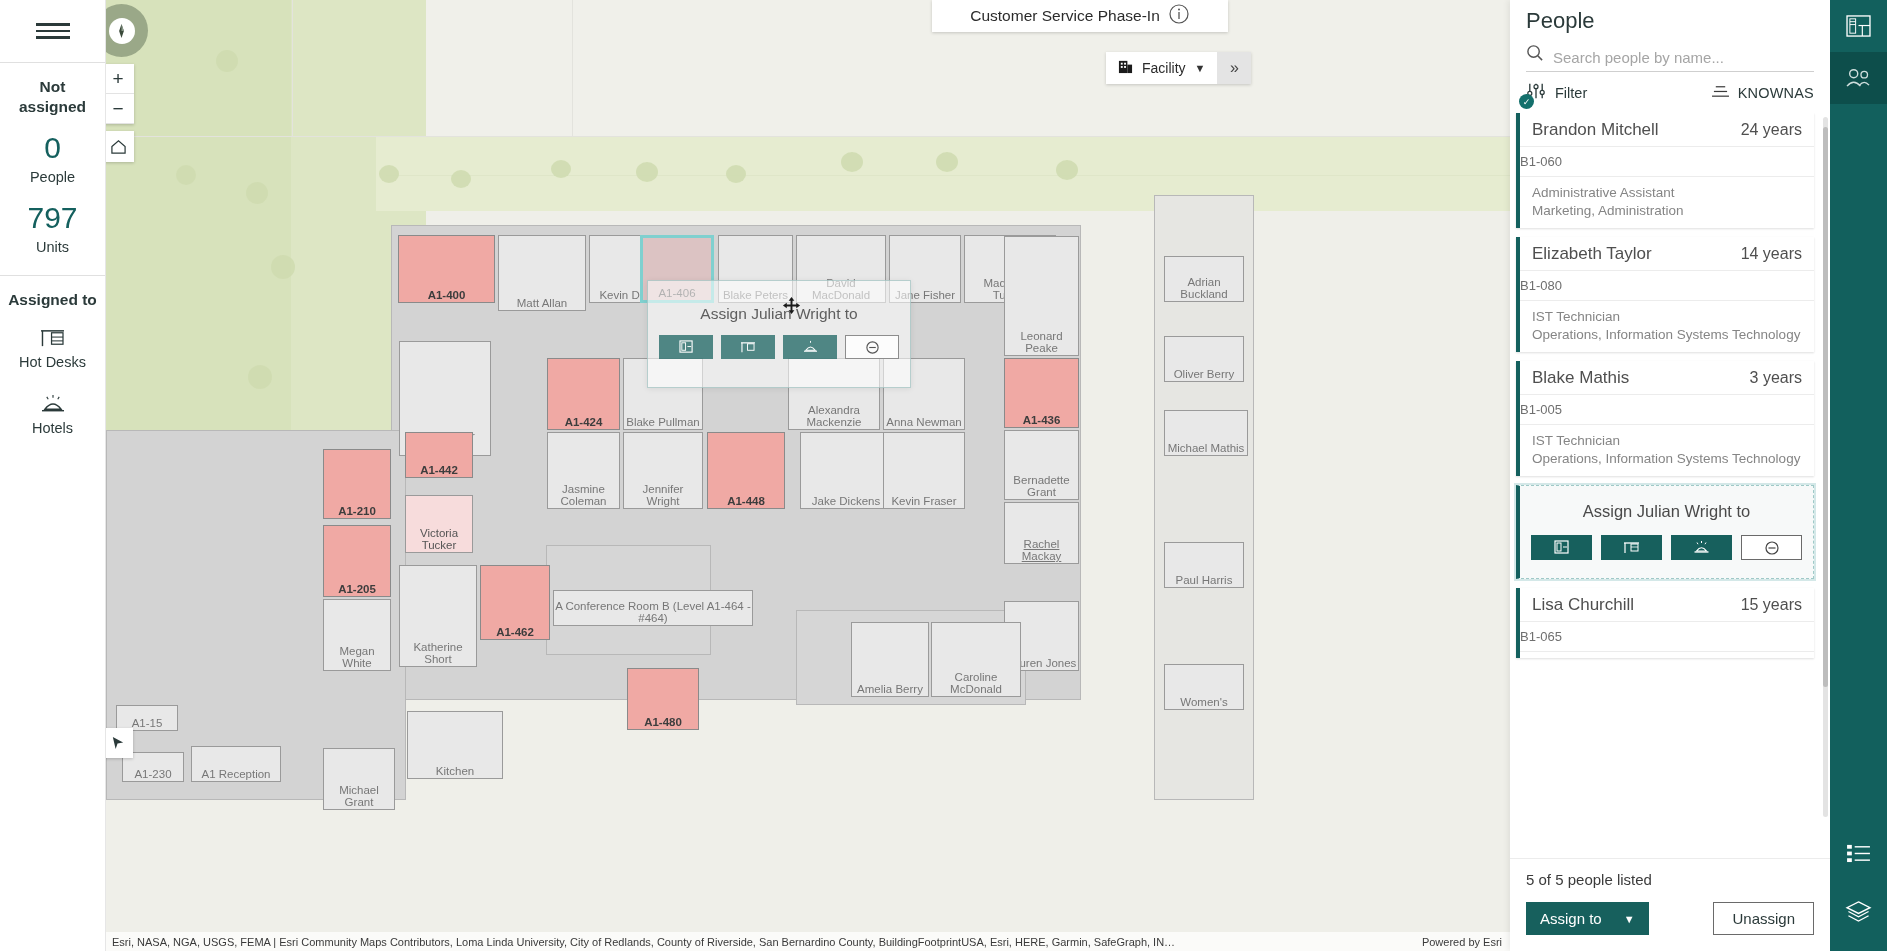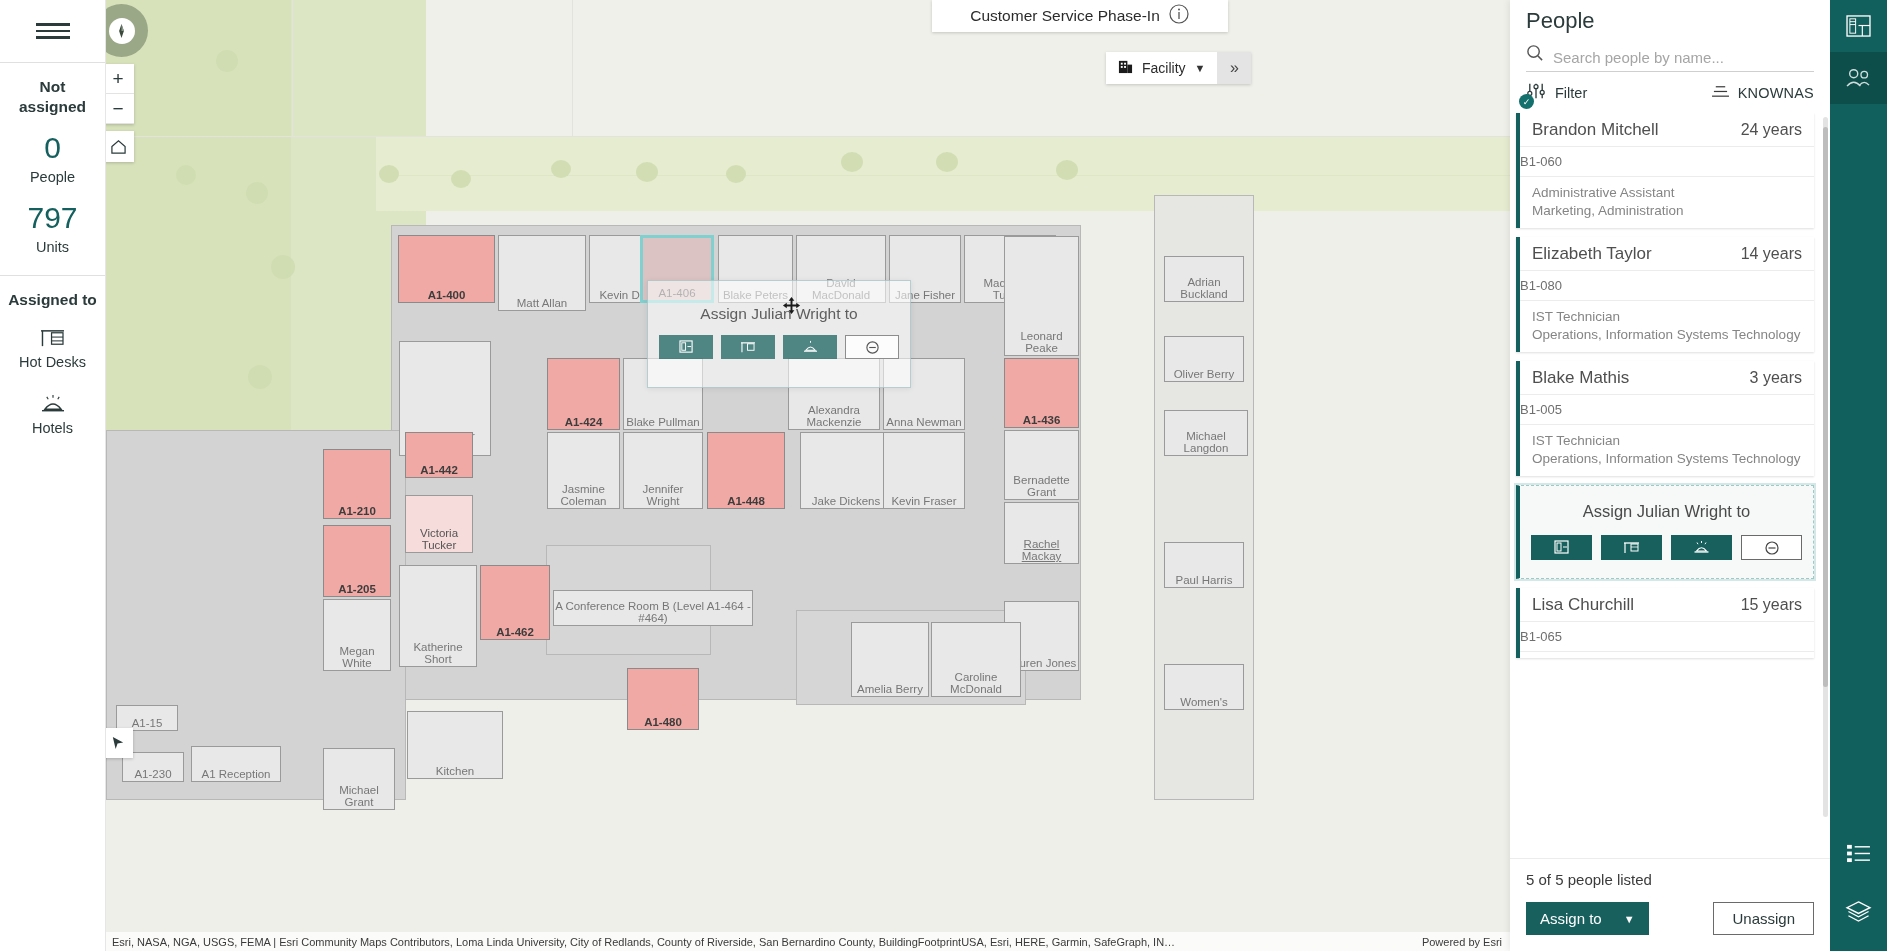--- a/index.html
+++ b/index.html
@@ -310,21 +310,21 @@
         <div class="unit plain" style="left: 447px; top: 590px; width: 200px; height: 36px;">
           <span>A Conference Room B (Level A1-464 - #464)</span>
         </div>
         <div class="unit plain" style="left: 1058px; top: 256px; width: 80px; height: 46px;">
           <span>Adrian Buckland</span>
         </div>
         <div class="unit plain" style="left: 1058px; top: 336px; width: 80px; height: 46px;">
           <span>Oliver Berry</span>
         </div>
         <div class="unit plain" style="left: 1058px; top: 410px; width: 84px; height: 46px;">
-          <span>Michael Langdon</span>
+          <span>Michael Mathis</span>
         </div>
         <div class="unit plain" style="left: 1058px; top: 542px; width: 80px; height: 46px;">
           <span>Paul Harris</span>
         </div>
         <div class="unit plain" style="left: 1058px; top: 664px; width: 80px; height: 46px;">
           <span>Women's</span>
         </div>
       </div>
 
     <div class="ghost">

